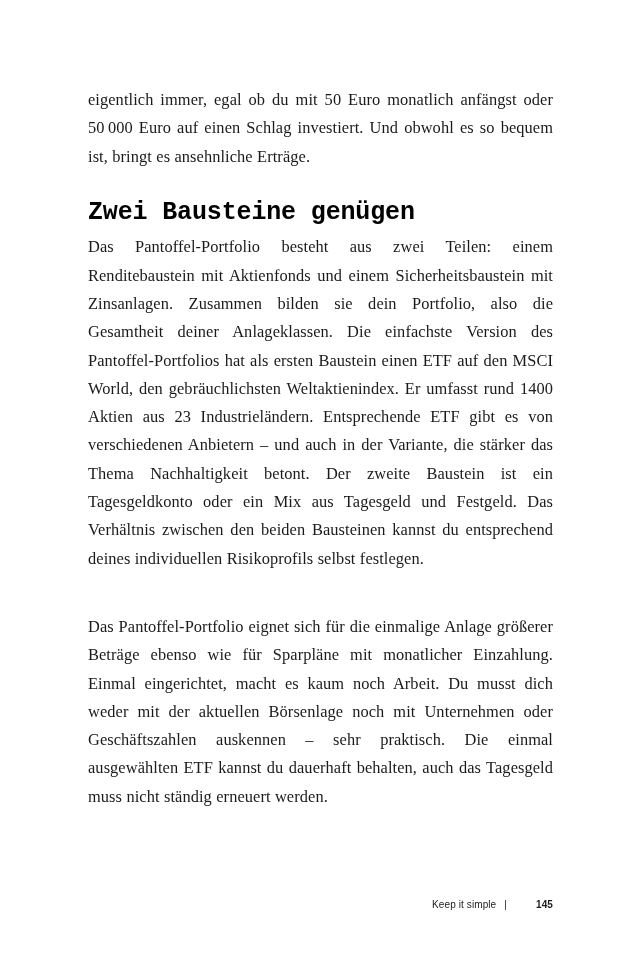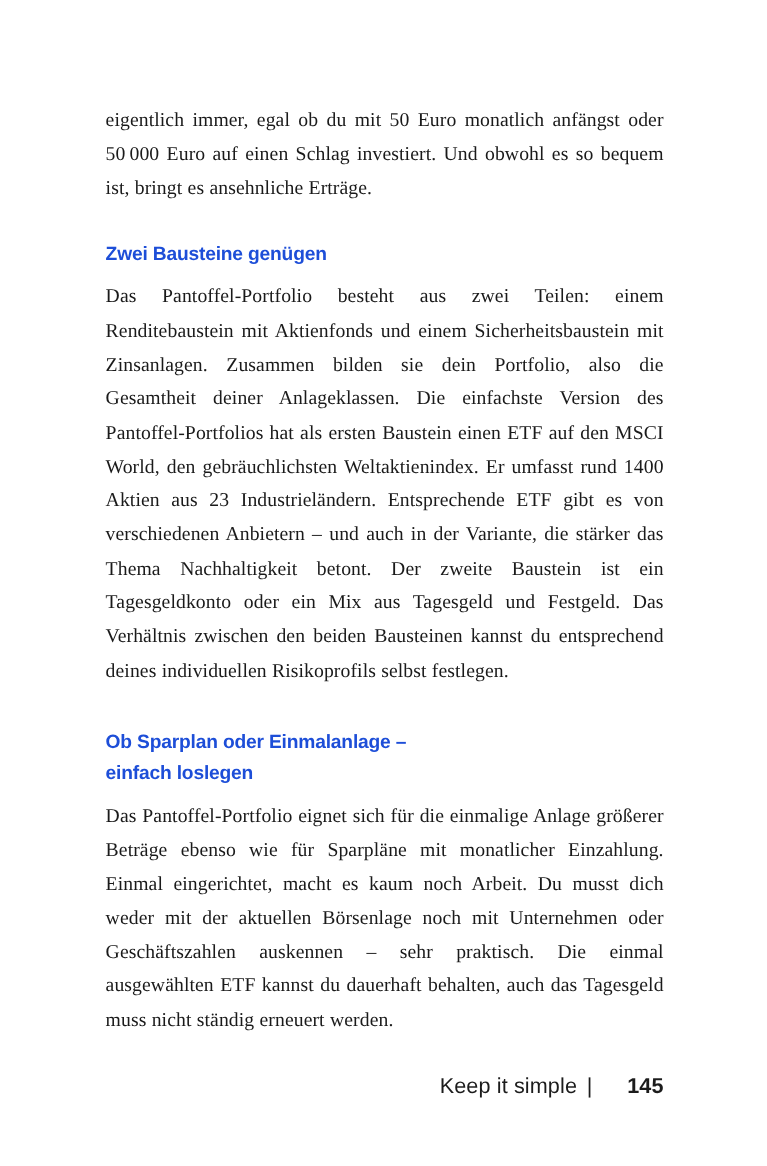--- a/index.html
+++ b/index.html
@@ -47,40 +47,40 @@
     letter-spacing: 0.08px;
     word-spacing: 0.2px;
   }
 
   p.body-text.last-ragged {
     text-align: justify;
   }
 
   h2.section-heading {
     margin: 0;
-    font-family: Liberation Sans, sans-serif;
+    font-family: Liberation Mono, monospace;
     font-weight: bold;
-    font-size: 16px;
+    font-size: 25px;
     line-height: 26.5px;
-    color: #1d4ed8;
+    color: #000000;
     letter-spacing: -0.15px;
     text-align: left;
   }
 
   .gap-before-heading-1 { height: 29px; }
   .gap-after-heading-1  { height: 7px; }
   .gap-before-heading-2 { height: 33px; }
   .gap-after-heading-2  { height: 7px; }
 
   .footer {
     position: absolute;
     right: 86px;
     top: 897px;
     font-family: "Liberation Sans", "DejaVu Sans", sans-serif;
-    font-size: 18px;
+    font-size: 10px;
     line-height: 16px;
     color: #1c1c1c;
     letter-spacing: 0.1px;
     white-space: nowrap;
     display: flex;
     align-items: baseline;
     gap: 0;
   }
   .footer .f-label { font-weight: normal; }
   .footer .f-sep {
@@ -102,24 +102,20 @@
     <div class="gap-before-heading-1"></div>
 
     <h2 class="section-heading">Zwei Bausteine genügen</h2>
 
     <div class="gap-after-heading-1"></div>
 
     <p class="body-text">Das Pantoffel-Portfolio besteht aus zwei Teilen: einem Renditebaustein mit Aktienfonds und einem Sicherheits­baustein mit Zinsanlagen. Zusammen bilden sie dein Portfolio, also die Gesamtheit deiner Anlageklassen. Die einfachste Version des Pantoffel-Portfolios hat als ersten Baustein einen ETF auf den MSCI World, den gebräuch­lichsten Weltaktienindex. Er umfasst rund 1400 Aktien aus 23 Industrieländern. Entsprechende ETF gibt es von verschiedenen Anbietern – und auch in der Variante, die stärker das Thema Nachhaltigkeit betont. Der zweite Bau­stein ist ein Tagesgeldkonto oder ein Mix aus Tagesgeld und Festgeld. Das Verhältnis zwischen den beiden Bau­steinen kannst du entsprechend deines individuellen Ri­sikoprofils selbst festlegen.</p>
 
     <div class="gap-before-heading-2"></div>
 
-    <h2 class="section-heading">
-      <span>Ob Sparplan oder Einmalanlage –</span><br>
-      <span>einfach loslegen</span>
-    </h2>
 
     <div class="gap-after-heading-2"></div>
 
     <p class="body-text last-ragged">Das Pantoffel-Portfolio eignet sich für die einmalige Anla­ge größerer Beträge ebenso wie für Sparpläne mit monat­licher Einzahlung. Einmal eingerichtet, macht es kaum noch Arbeit. Du musst dich weder mit der aktuellen Bör­senlage noch mit Unternehmen oder Geschäftszahlen auskennen – sehr praktisch. Die einmal ausgewählten ETF kannst du dauerhaft behalten, auch das Tagesgeld muss nicht ständig erneuert werden.</p>
 
   </div>
 
   <div class="footer">
     <span class="f-label">Keep it simple</span>
     <span class="f-sep">|</span>

